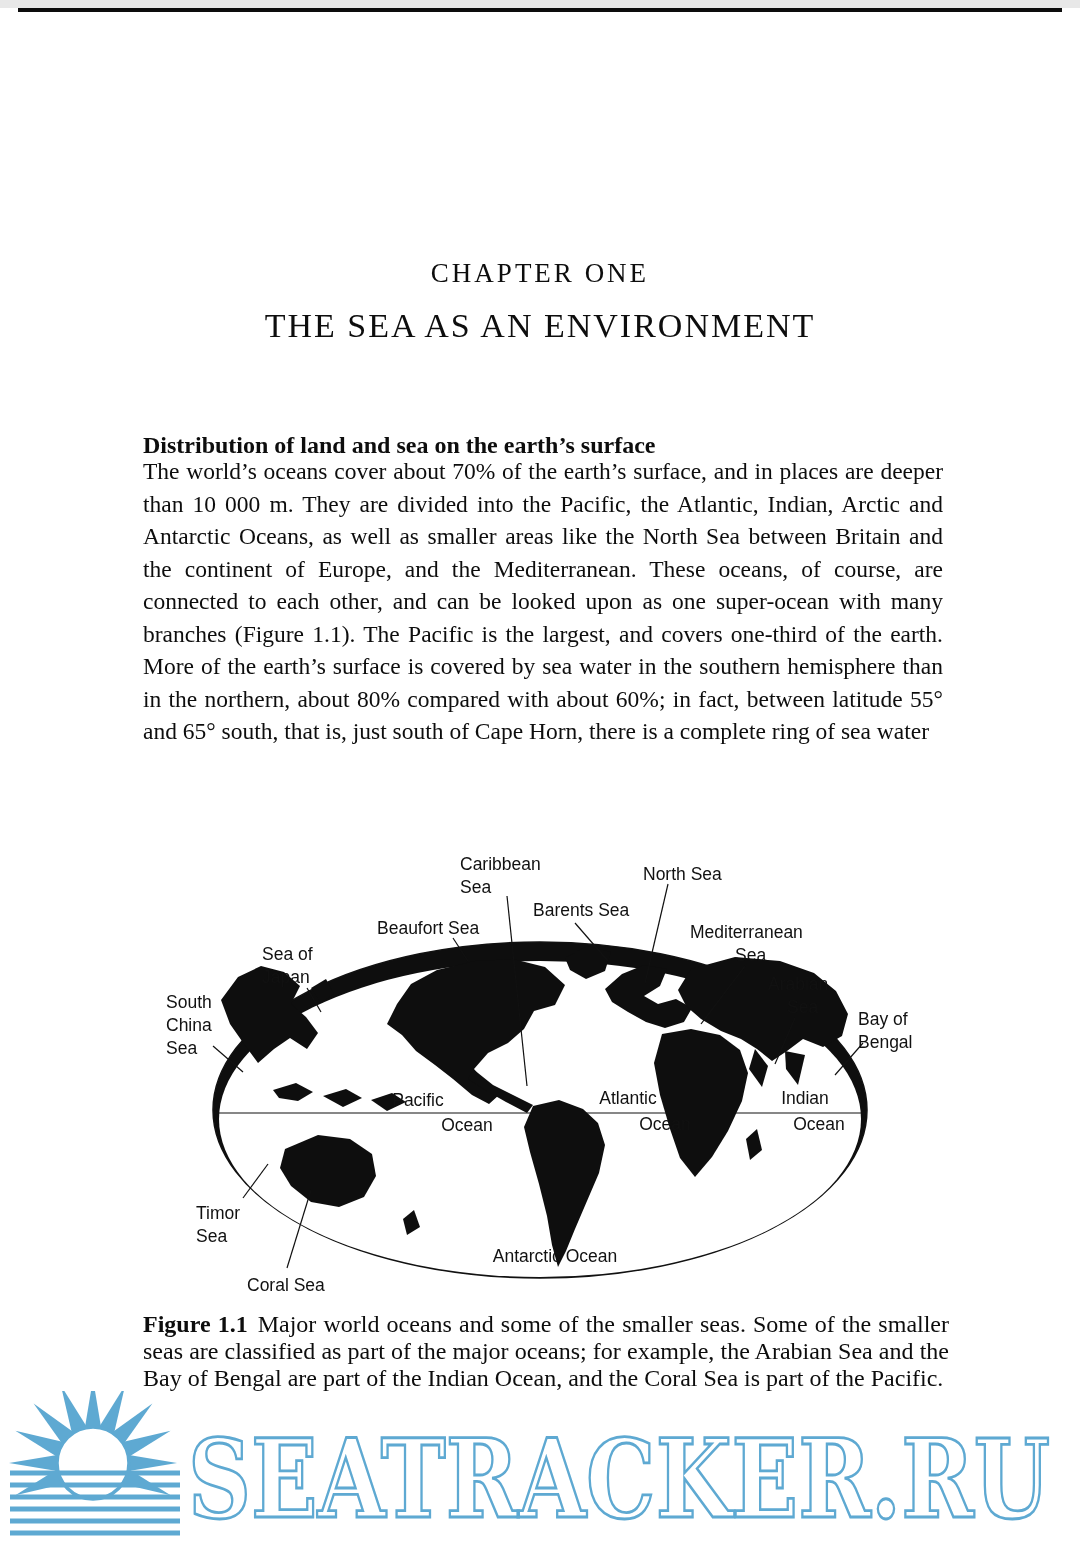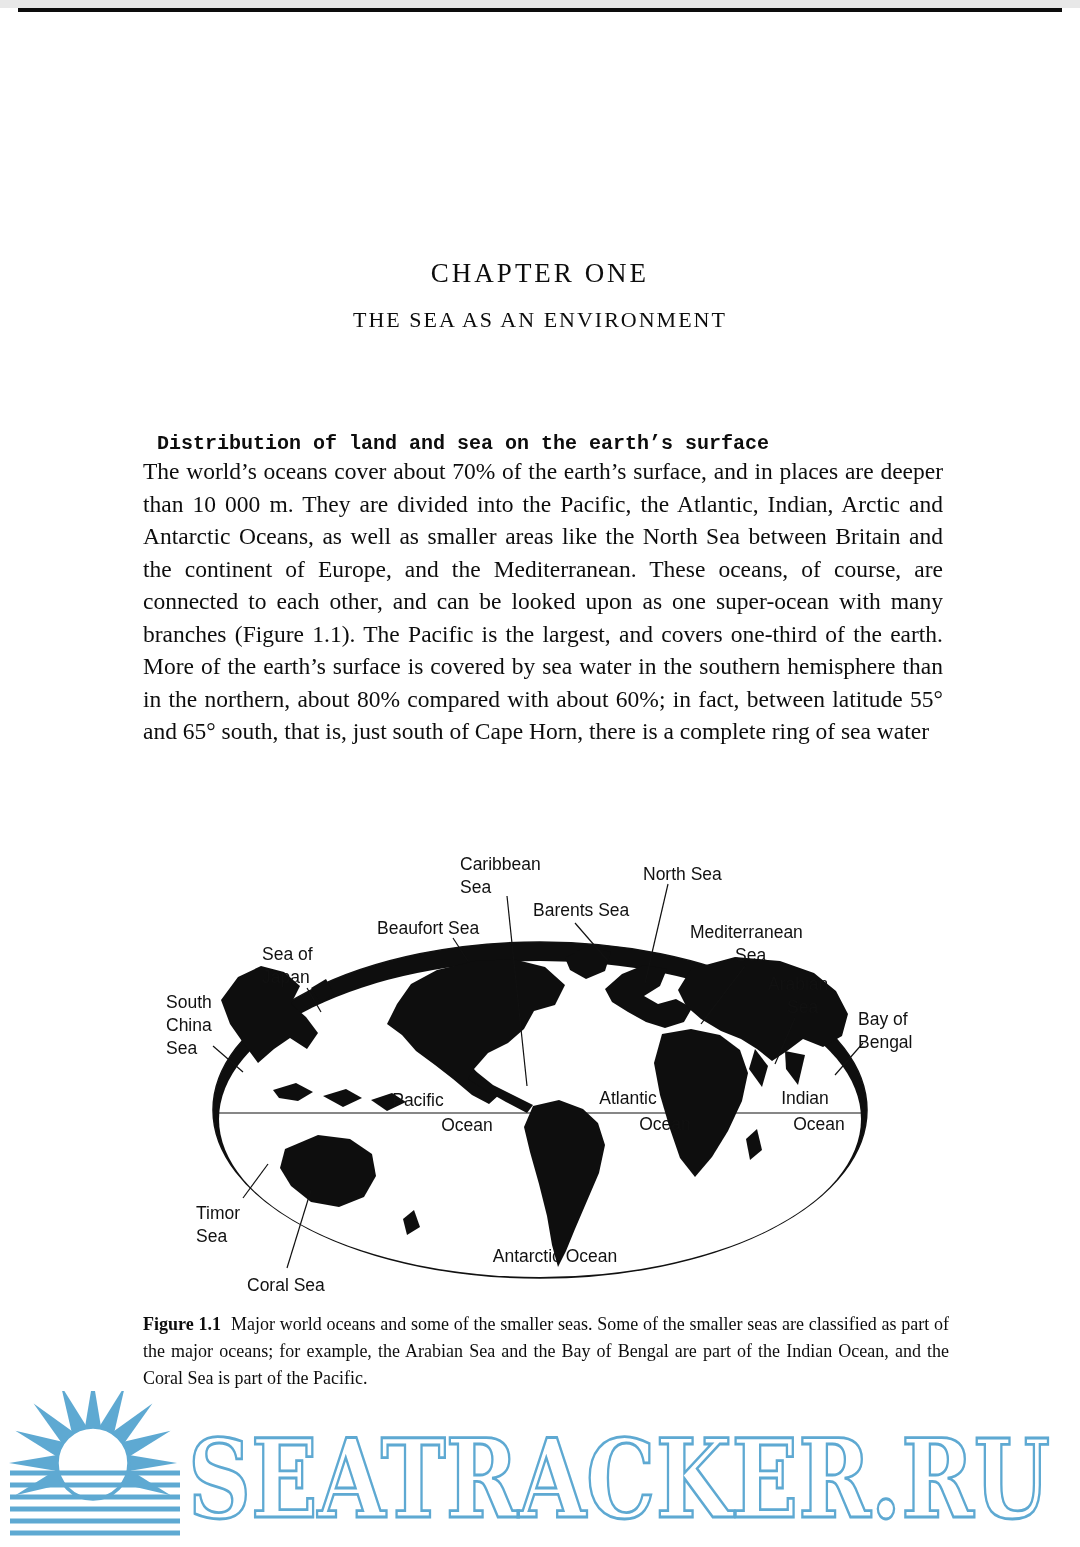--- a/index.html
+++ b/index.html
@@ -17,44 +17,44 @@
     background:#0d0d0d;
   }
   .chapter{
     position:absolute;top:250px;left:0;width:100%;
     text-align:center;
     font-size:27px;letter-spacing:3px;
   }
   .title{
     position:absolute;top:299px;left:0;width:100%;
     margin:0;text-align:center;
-    font-size:22px;font-weight:normal;letter-spacing:2px;
+    font-size:34px;font-weight:normal;letter-spacing:2px;
   }
   .section{
-    position:absolute;top:424px;left:157px;width:800px;
-    margin:0;font-size:20px;font-weight:bold;font-family:Liberation Mono, monospace;
+    position:absolute;top:424px;left:143px;width:800px;
+    margin:0;font-size:24px;font-weight:bold;
   }
   .bodytext{
     position:absolute;top:447px;left:143px;width:800px;
     margin:0;font-size:23.5px;line-height:32.5px;
     text-align:justify;
   }
   .figurewrap{
     position:absolute;top:830px;left:135px;width:810px;height:470px;
     margin:0;
     text-decoration:underline;
   }
   .map text{
     font-family:"Liberation Sans", sans-serif;
     font-size:17.5px;
     fill:#111111;
   }
   .caption{
     position:absolute;top:1303px;left:143px;width:806px;
-    margin:0;font-size:18px;line-height:27px;text-align:justify;
+    margin:0;font-size:24px;line-height:27px;text-align:justify;
   }
   .caption .cap-label{margin-right:10px;}
   .watermark{
     position:absolute;top:1383px;left:0;width:1080px;height:164px;
   }
   .wm-text{
     font-family:"DejaVu Serif", serif;
     font-weight:bold;
   }
 </style>

